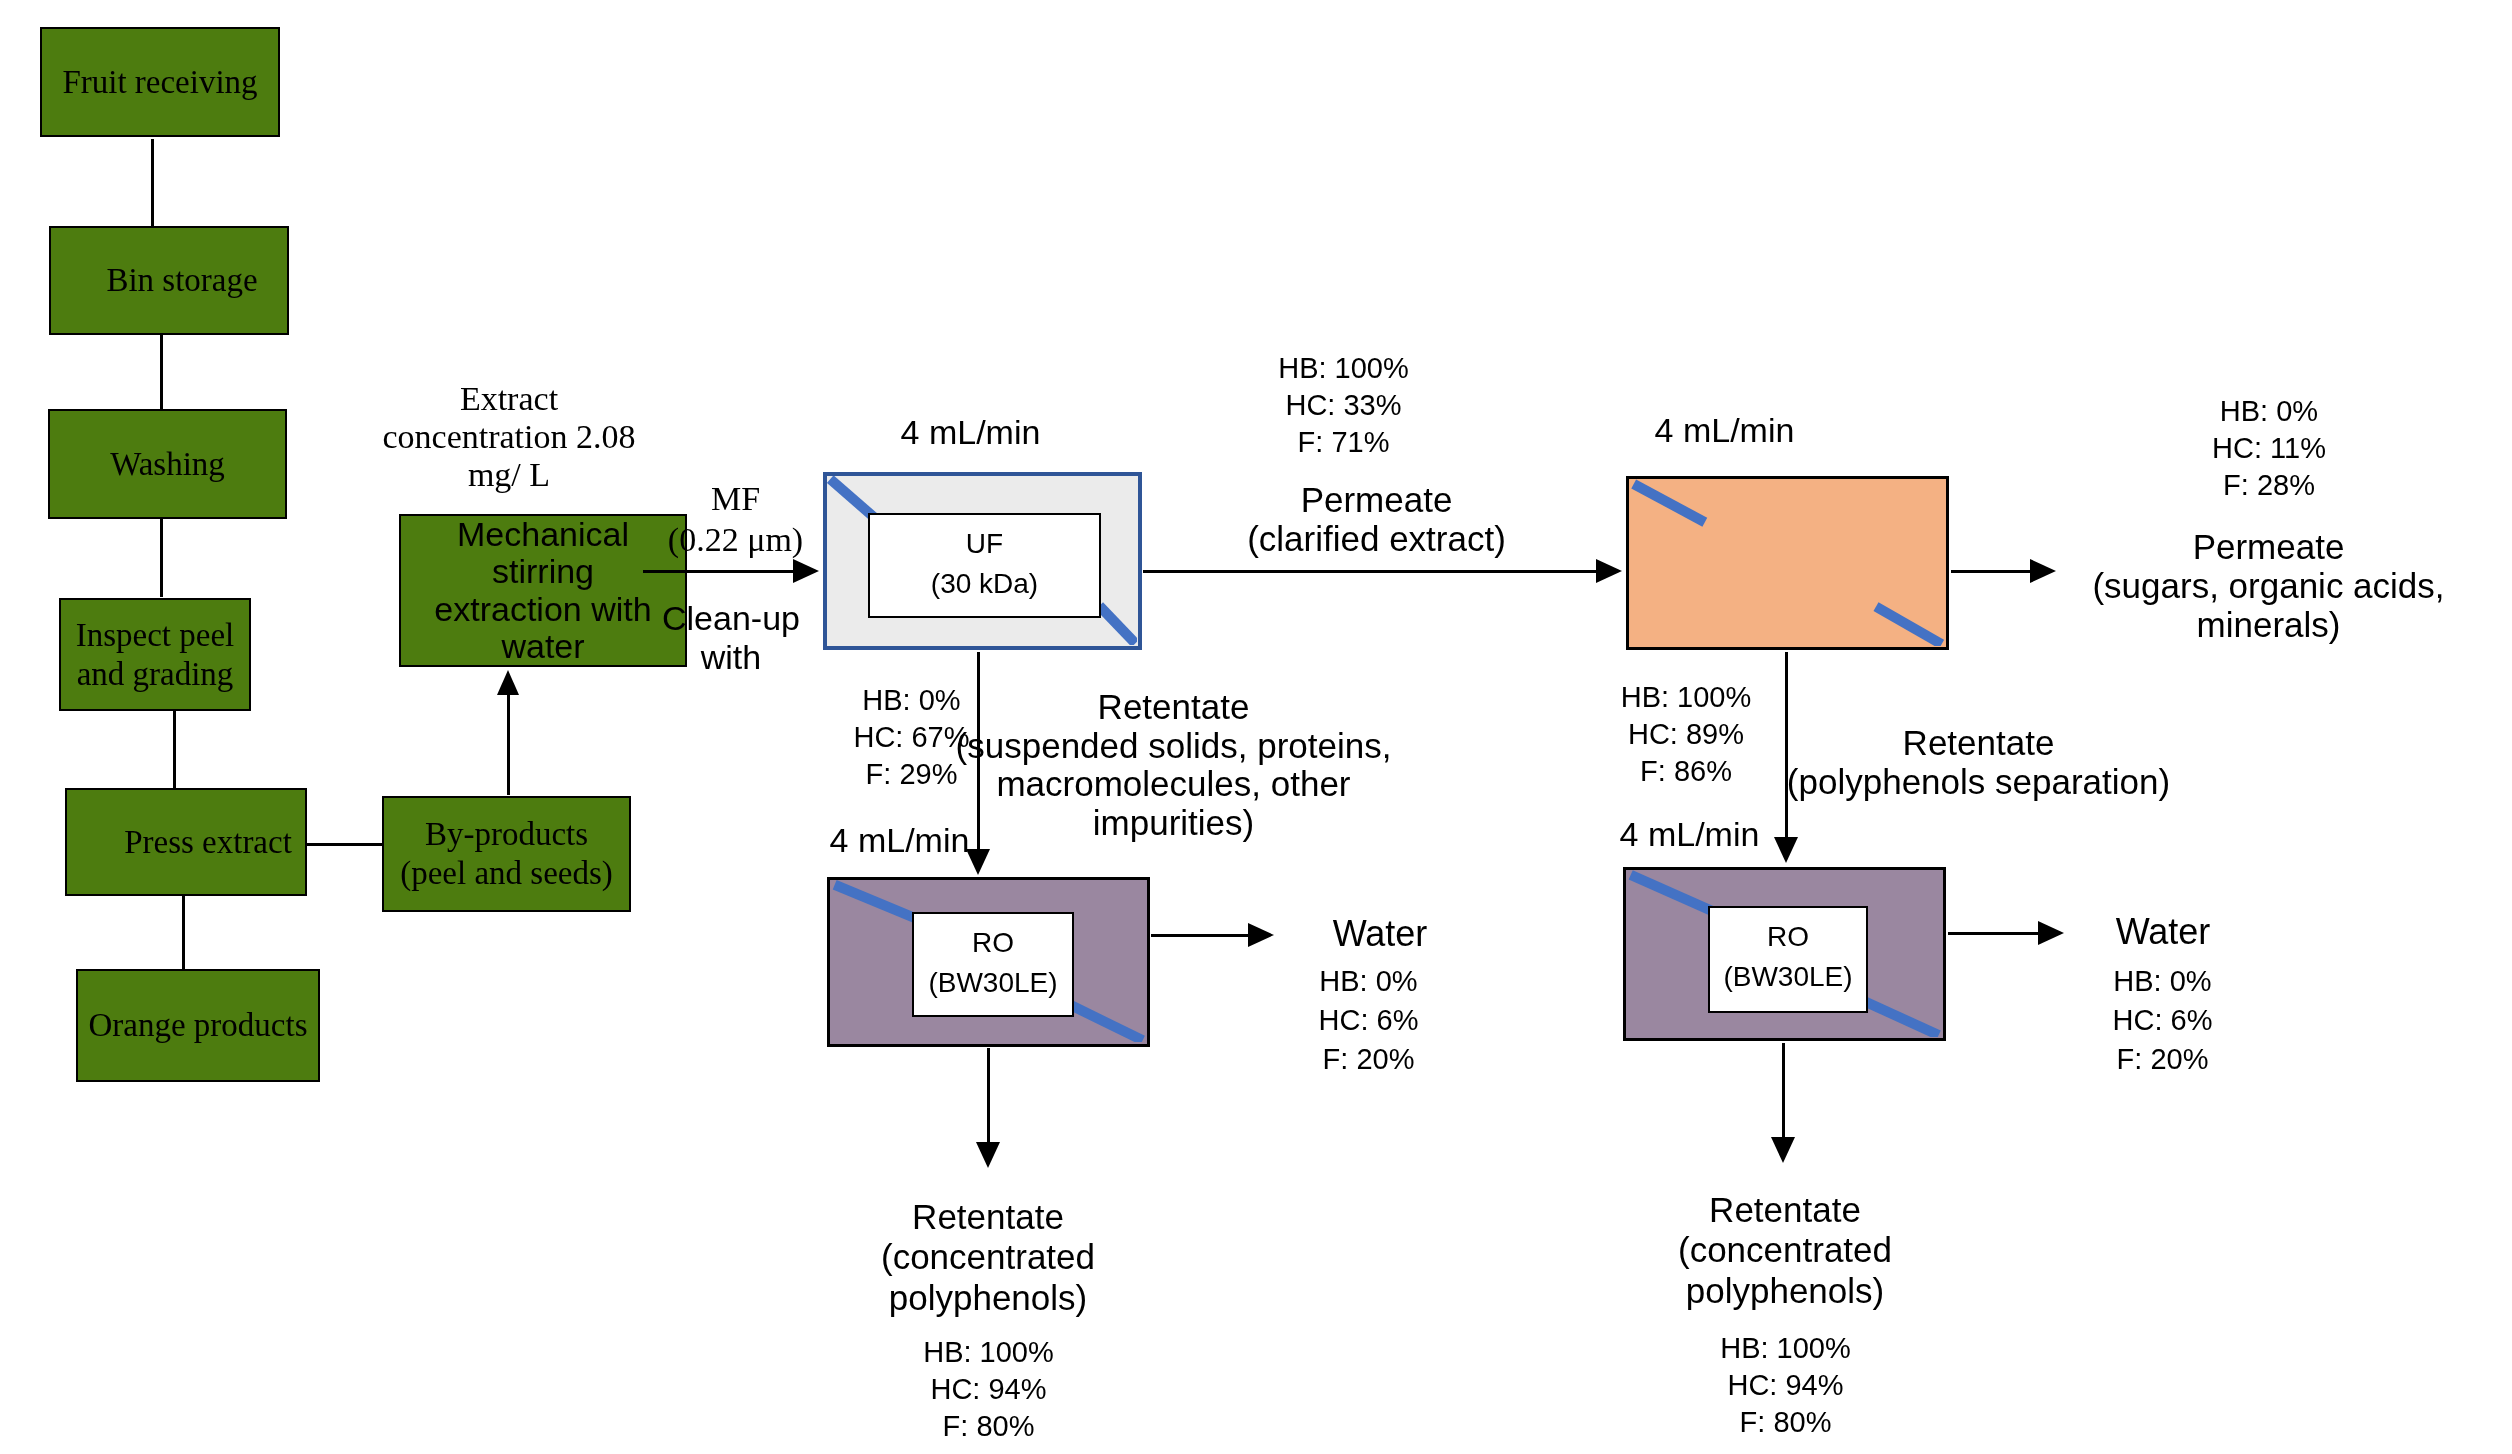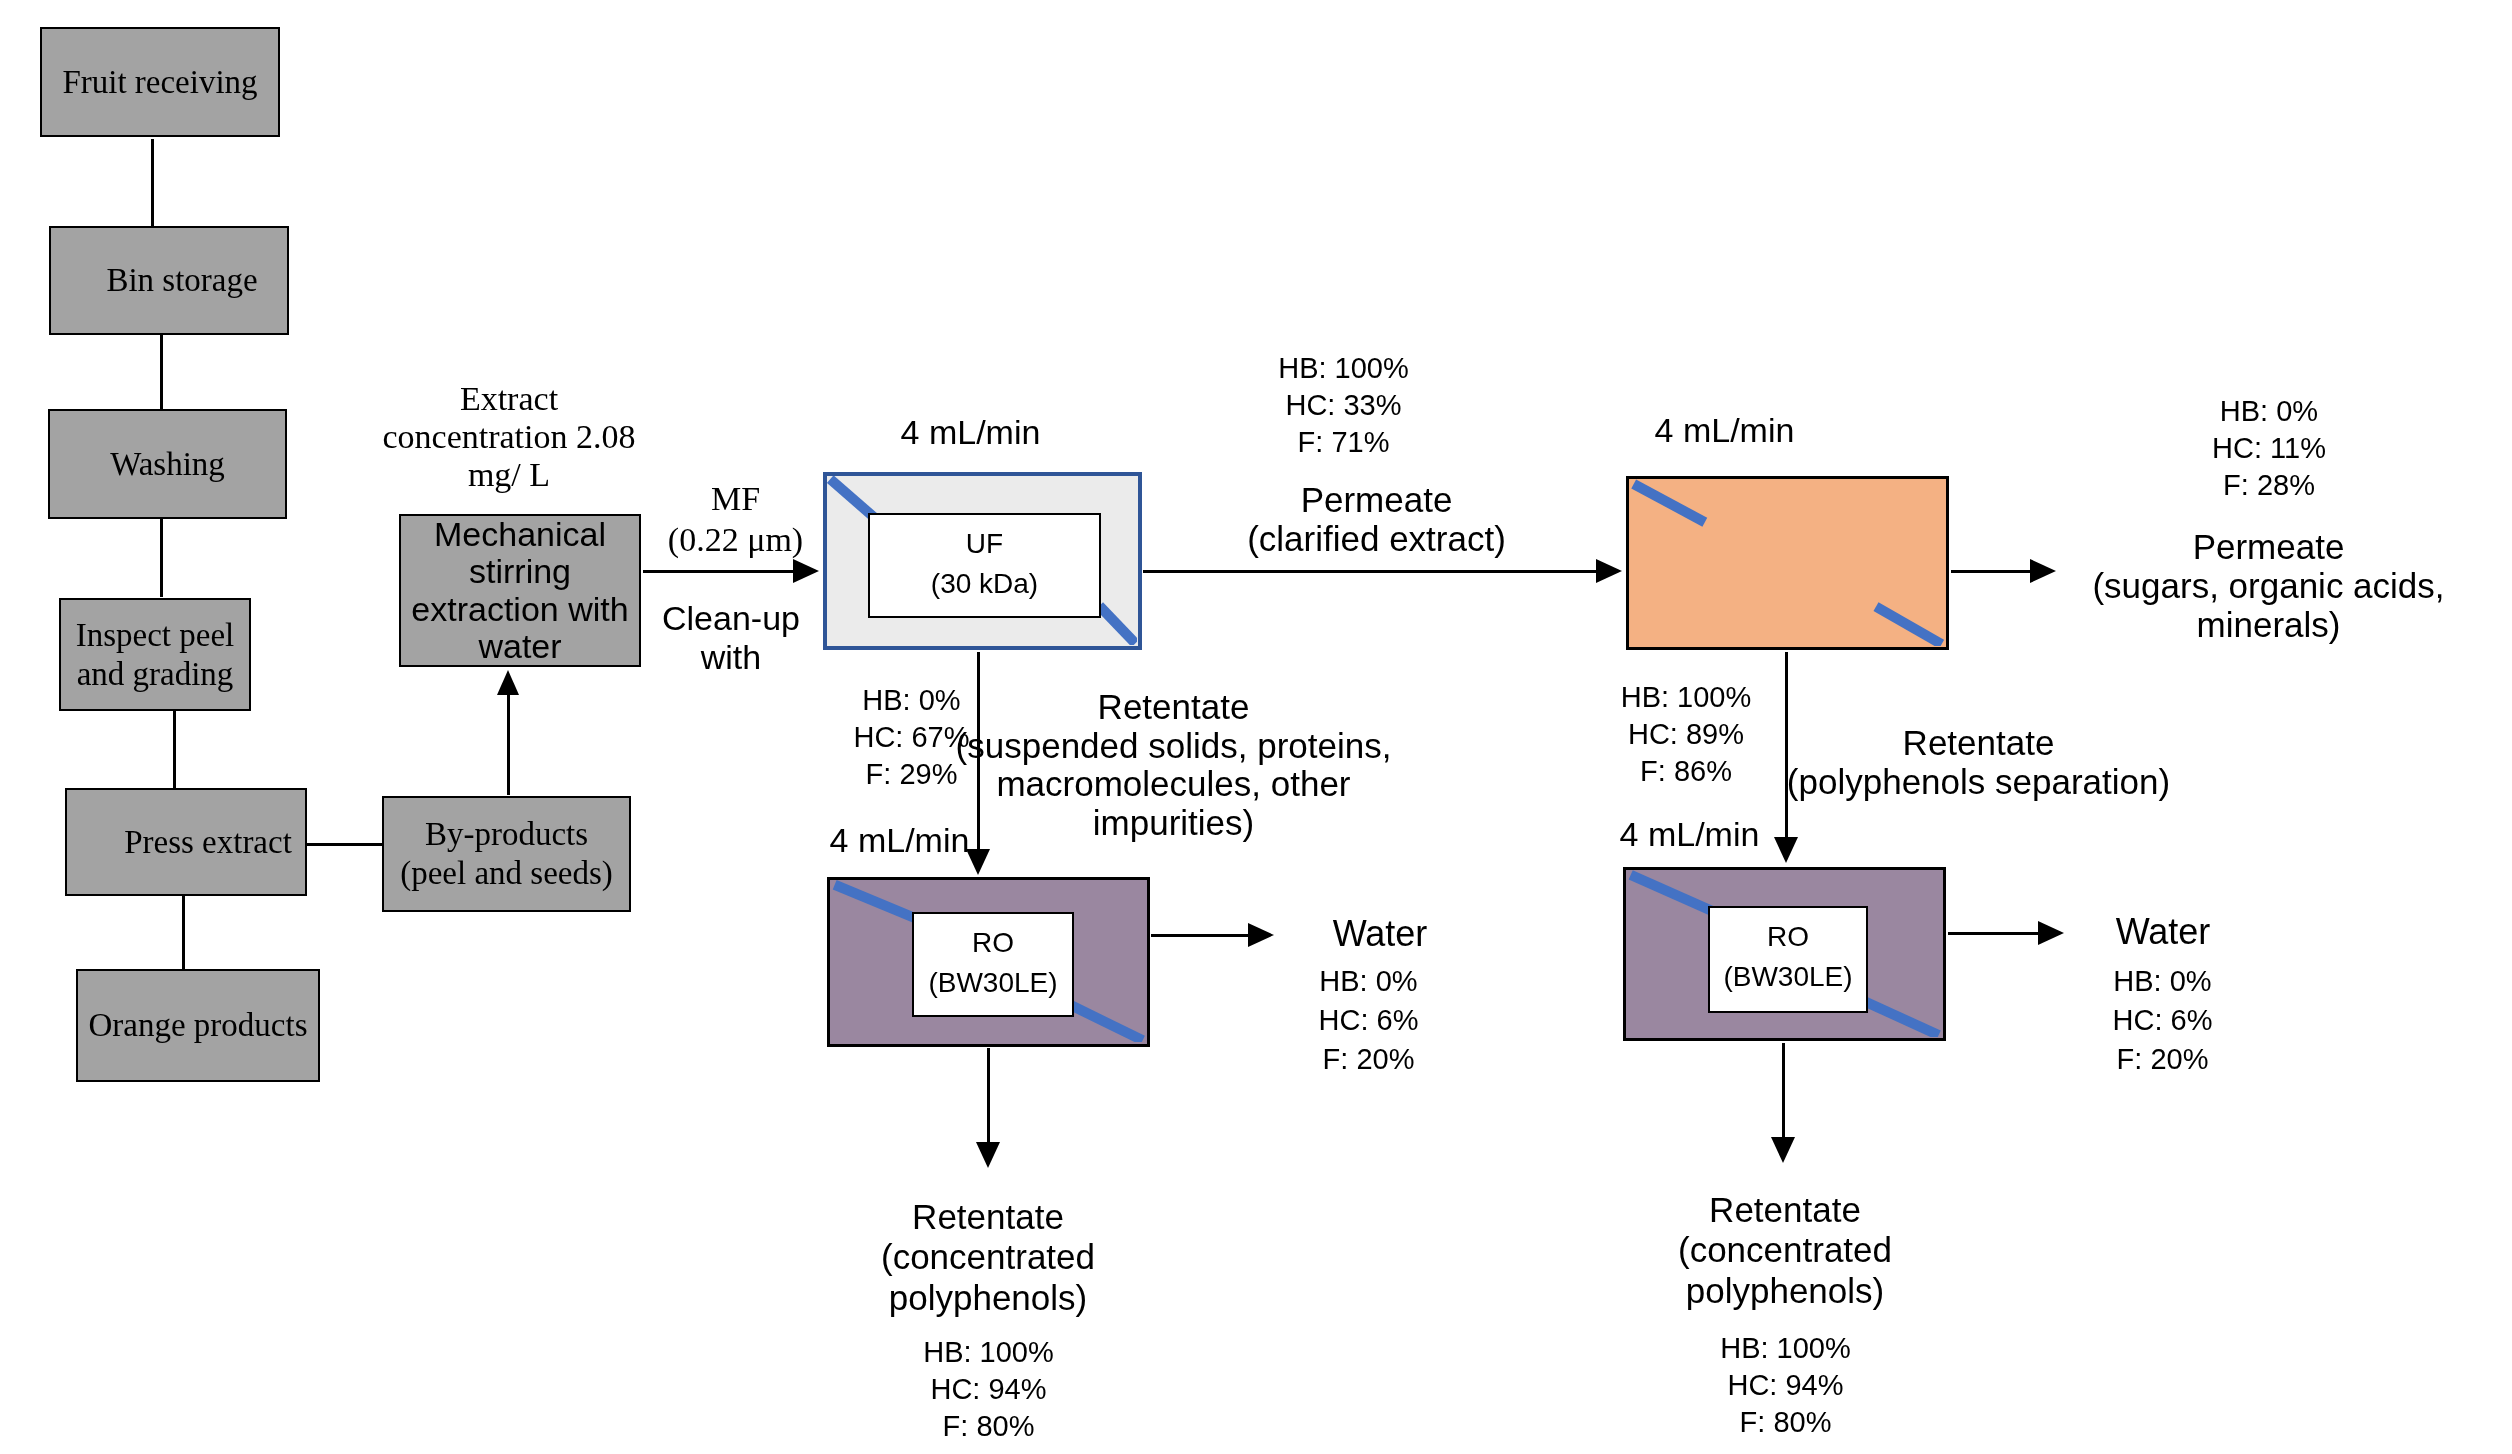--- a/index.html
+++ b/index.html
@@ -1,19 +1,19 @@
 <!DOCTYPE html>
 <html style="font-size:12.5px"><head>
 <meta charset="utf-8">
 <style>
   html,body{margin:0;padding:0;background:#ffffff;}
   #canvas{position:relative;width:2512px;height:1455px;background:#ffffff;overflow:hidden;
           font-family:"Liberation Sans",sans-serif;color:#000;}
   .abs{position:absolute;box-sizing:border-box;}
-  .pbox{background:#a3a3a3;border:2.3px solid #000;display:flex;flex-direction:column;
+  .pbox{background:#4d7c0f;border:2.3px solid #000;display:flex;flex-direction:column;
         align-items:center;justify-content:center;text-align:center;
         font-family:"Liberation Serif",serif;font-size:33px;line-height:1.18;}
   .mem{border:3.9px solid #000;}
   .mem svg{position:absolute;left:0;top:0;}
   .inner{position:absolute;background:#ffffff;border:2.3px solid #000;display:flex;
          flex-direction:column;align-items:center;padding-top:9.4px;
          font-size:28px;line-height:1.4;text-align:center;}
   .line{background:#000;}
   .ah-r{width:0;height:0;border-top:12.5px solid transparent;border-bottom:12.5px solid transparent;border-left:26.6px solid #000;}
   .ah-d{width:0;height:0;border-left:12.5px solid transparent;border-right:12.5px solid transparent;border-top:26.6px solid #000;}
@@ -56,21 +56,21 @@
   <div class="abs line" style="left:151px;top:139px;width:3.1px;height:87px;"></div>
   <div class="abs line" style="left:160px;top:335px;width:3.1px;height:74px;"></div>
   <div class="abs line" style="left:160px;top:519px;width:3.1px;height:78px;"></div>
   <div class="abs line" style="left:173px;top:710px;width:3.1px;height:78px;"></div>
   <div class="abs line" style="left:182px;top:896px;width:3.1px;height:73px;"></div>
   <div class="abs line" style="left:307px;top:843px;width:75px;height:3.1px;"></div>
 
   <div class="abs line" style="left:507px;top:695px;width:3.1px;height:100px;"></div>
   <div class="abs ah-u" style="left:497px;top:670px;"></div>
 
-  <div class="abs pbox" style="left:399px;top:514px;width:242px;height:153px;font-family:'Liberation Sans',sans-serif;font-size:34px;line-height:1.1;">
+  <div class="abs pbox" style="left:399px;top:514px;width:288px;height:153px;font-family:'Liberation Sans',sans-serif;font-size:34px;line-height:1.1;">
     <span style="width:223px;">Mechanical stirring extraction with water</span>
   </div>
   <div class="abs serifnote" style="left:368px;top:380px;width:282px;">Extract concentration 2.08 mg/ L</div>
   <div class="abs serifnote" style="left:661px;top:479px;width:149px;line-height:1.2;">
     <span class="ln">MF</span>
     <span class="ln">(0.22 μm)</span>
   </div>
   <div class="abs flowlabel" style="left:649px;top:599px;width:164px;font-size:34px;line-height:1.15;">Clean-up with</div>
 
   <div class="abs line" style="left:643px;top:570px;width:152px;height:3.1px;"></div>

